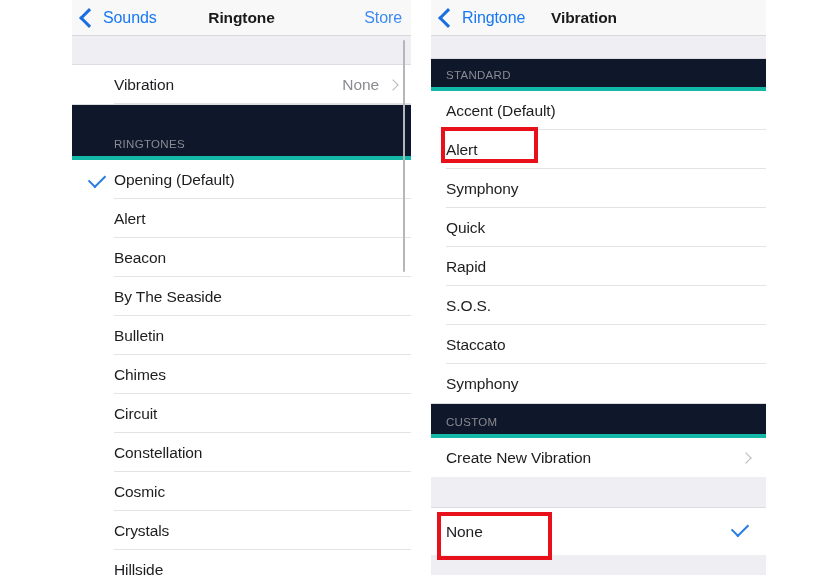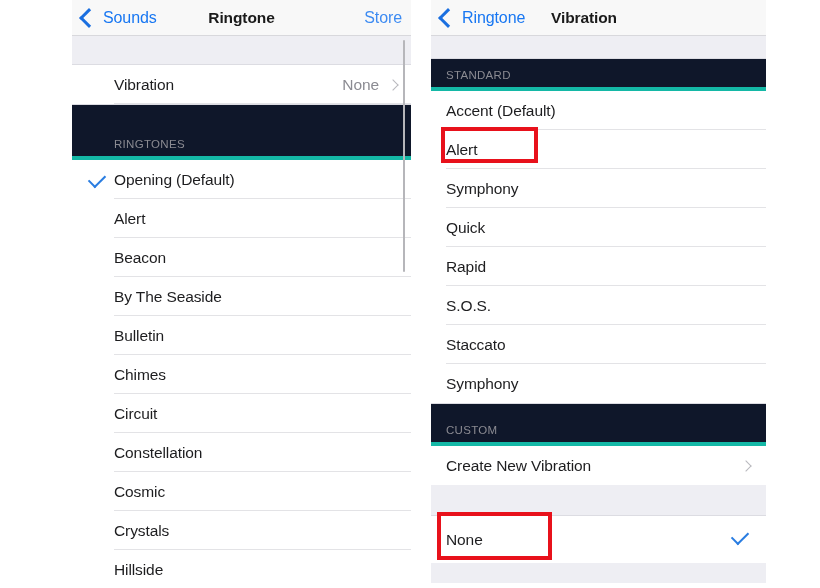--- a/index.html
+++ b/index.html
@@ -321,21 +321,21 @@
       <span class="sep"></span>
     </div>
     <div class="row">
       <span class="row-label">Staccato</span>
       <span class="sep"></span>
     </div>
     <div class="row last">
       <span class="row-label">Symphony</span>
     </div>
 
-    <div class="section-header" style="height:43px">CUSTOM</div>
+    <div class="section-header" style="height:35px">CUSTOM</div>
 
     <div class="row last">
       <span class="row-label">Create New Vibration</span>
       <span class="chev-right"></span>
     </div>
 
     <div class="gap" style="height:30px"></div>
 
     <div class="row last" style="height:47px">
       <span class="row-label">None</span>

